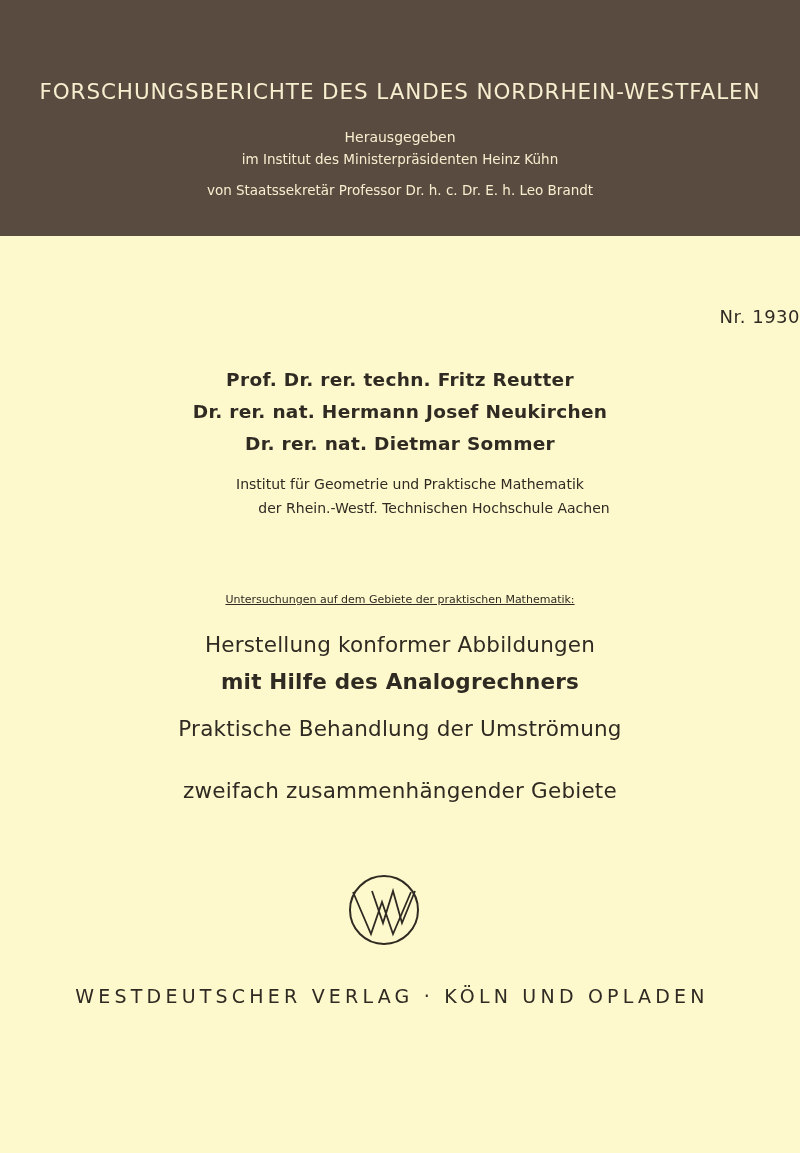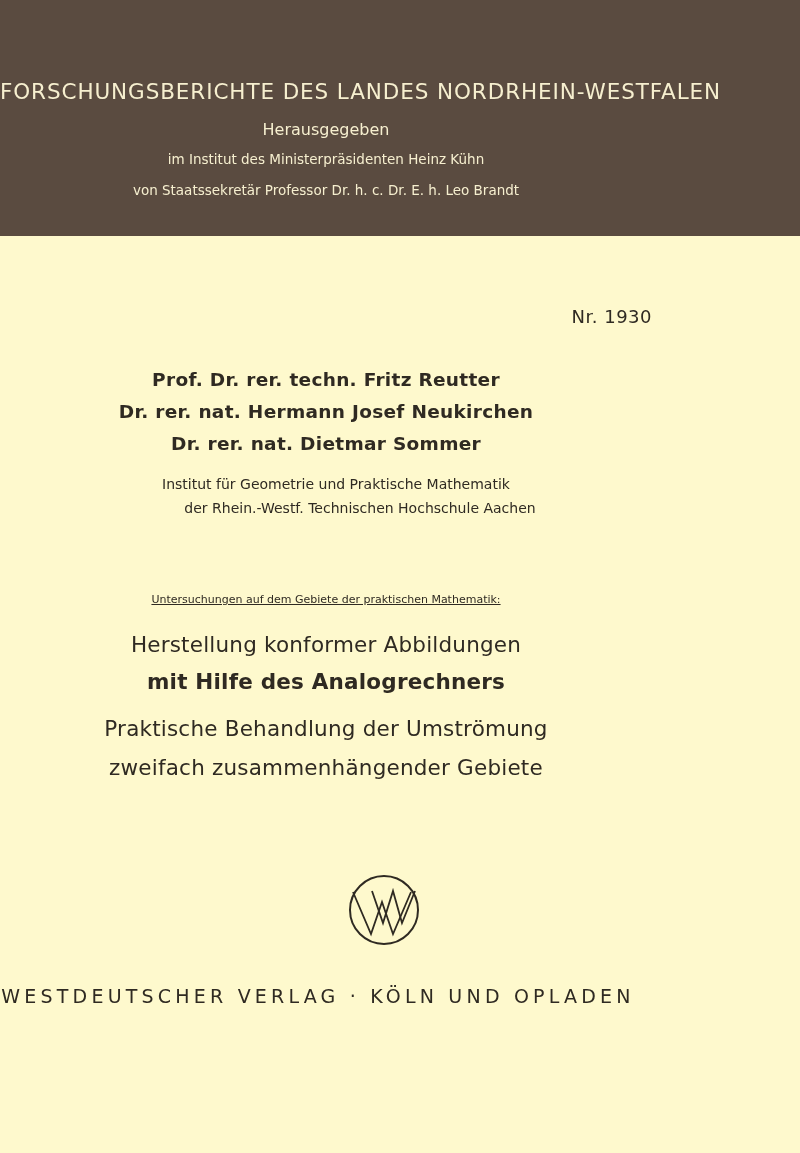--- a/index.html
+++ b/index.html
@@ -1,32 +1,32 @@
 <!DOCTYPE html>
 <html><head>
 <meta charset="utf-8">
 <style>
   html, body { margin:0; padding:0; }
   body { width:800px; height:1153px; background:#fef9cd; position:relative; overflow:hidden;
          font-family:"DejaVu Sans", sans-serif; color:#2f2a22; }
   .band { position:absolute; left:0; top:0; width:800px; height:236px; background:#5a4b40; }
-  .line { position:absolute; left:0; width:652px; text-align:center; white-space:nowrap; }
+  .line { position:absolute; left:0; width:800px; text-align:center; white-space:nowrap; }
   .hdr { color:#f6efcf; }
   #series { top:79px; font-size:21.5px; letter-spacing:0.9px; left:0; }
-  #pub1 { top:120px; font-size:16px; }
+  #pub1 { top:129px; font-size:14px; }
   #pub2 { top:151px; font-size:13.5px; }
   #pub3 { top:182px; font-size:13.5px; }
   #nr { top:306px; font-size:18px; letter-spacing:0.5px;text-align:right; }
   .author { font-size:18.5px; letter-spacing:0.3px;font-weight:bold; }
   #a1 { top:369px; } #a2 { top:401px; } #a3 { top:433px; }
   .inst { font-size:14px;margin-left:10px; }
   #i1 { top:476px; } #i2 { top:500px;padding-left:24px; }
   #series2 { top:593px; font-size:11px;text-decoration:underline; }
   .title { font-size:21.5px; letter-spacing:0.2px; }
-  #t1 { top:632px; } #t2 { top:669px;font-weight:bold; } #t3 { top:716px; } #t4 { top:755px; }
+  #t1 { top:632px; } #t2 { top:669px;font-weight:bold; } #t3 { top:716px; } #t4 { top:778px; }
   #logo { position:absolute; left:345px; top:873px; width:78px; height:74px; }
   #publisher { top:985px; font-size:19px; letter-spacing:4.2px; left:-8px; }
 </style>
 </head>
 <body>
 
 <div class="band"></div>
 <div class="line hdr" id="series">FORSCHUNGSBERICHTE DES LANDES NORDRHEIN-WESTFALEN</div>
 <div class="line hdr" id="pub1">Herausgegeben</div>
 <div class="line hdr" id="pub2">im Institut des Ministerpräsidenten Heinz Kühn</div>

